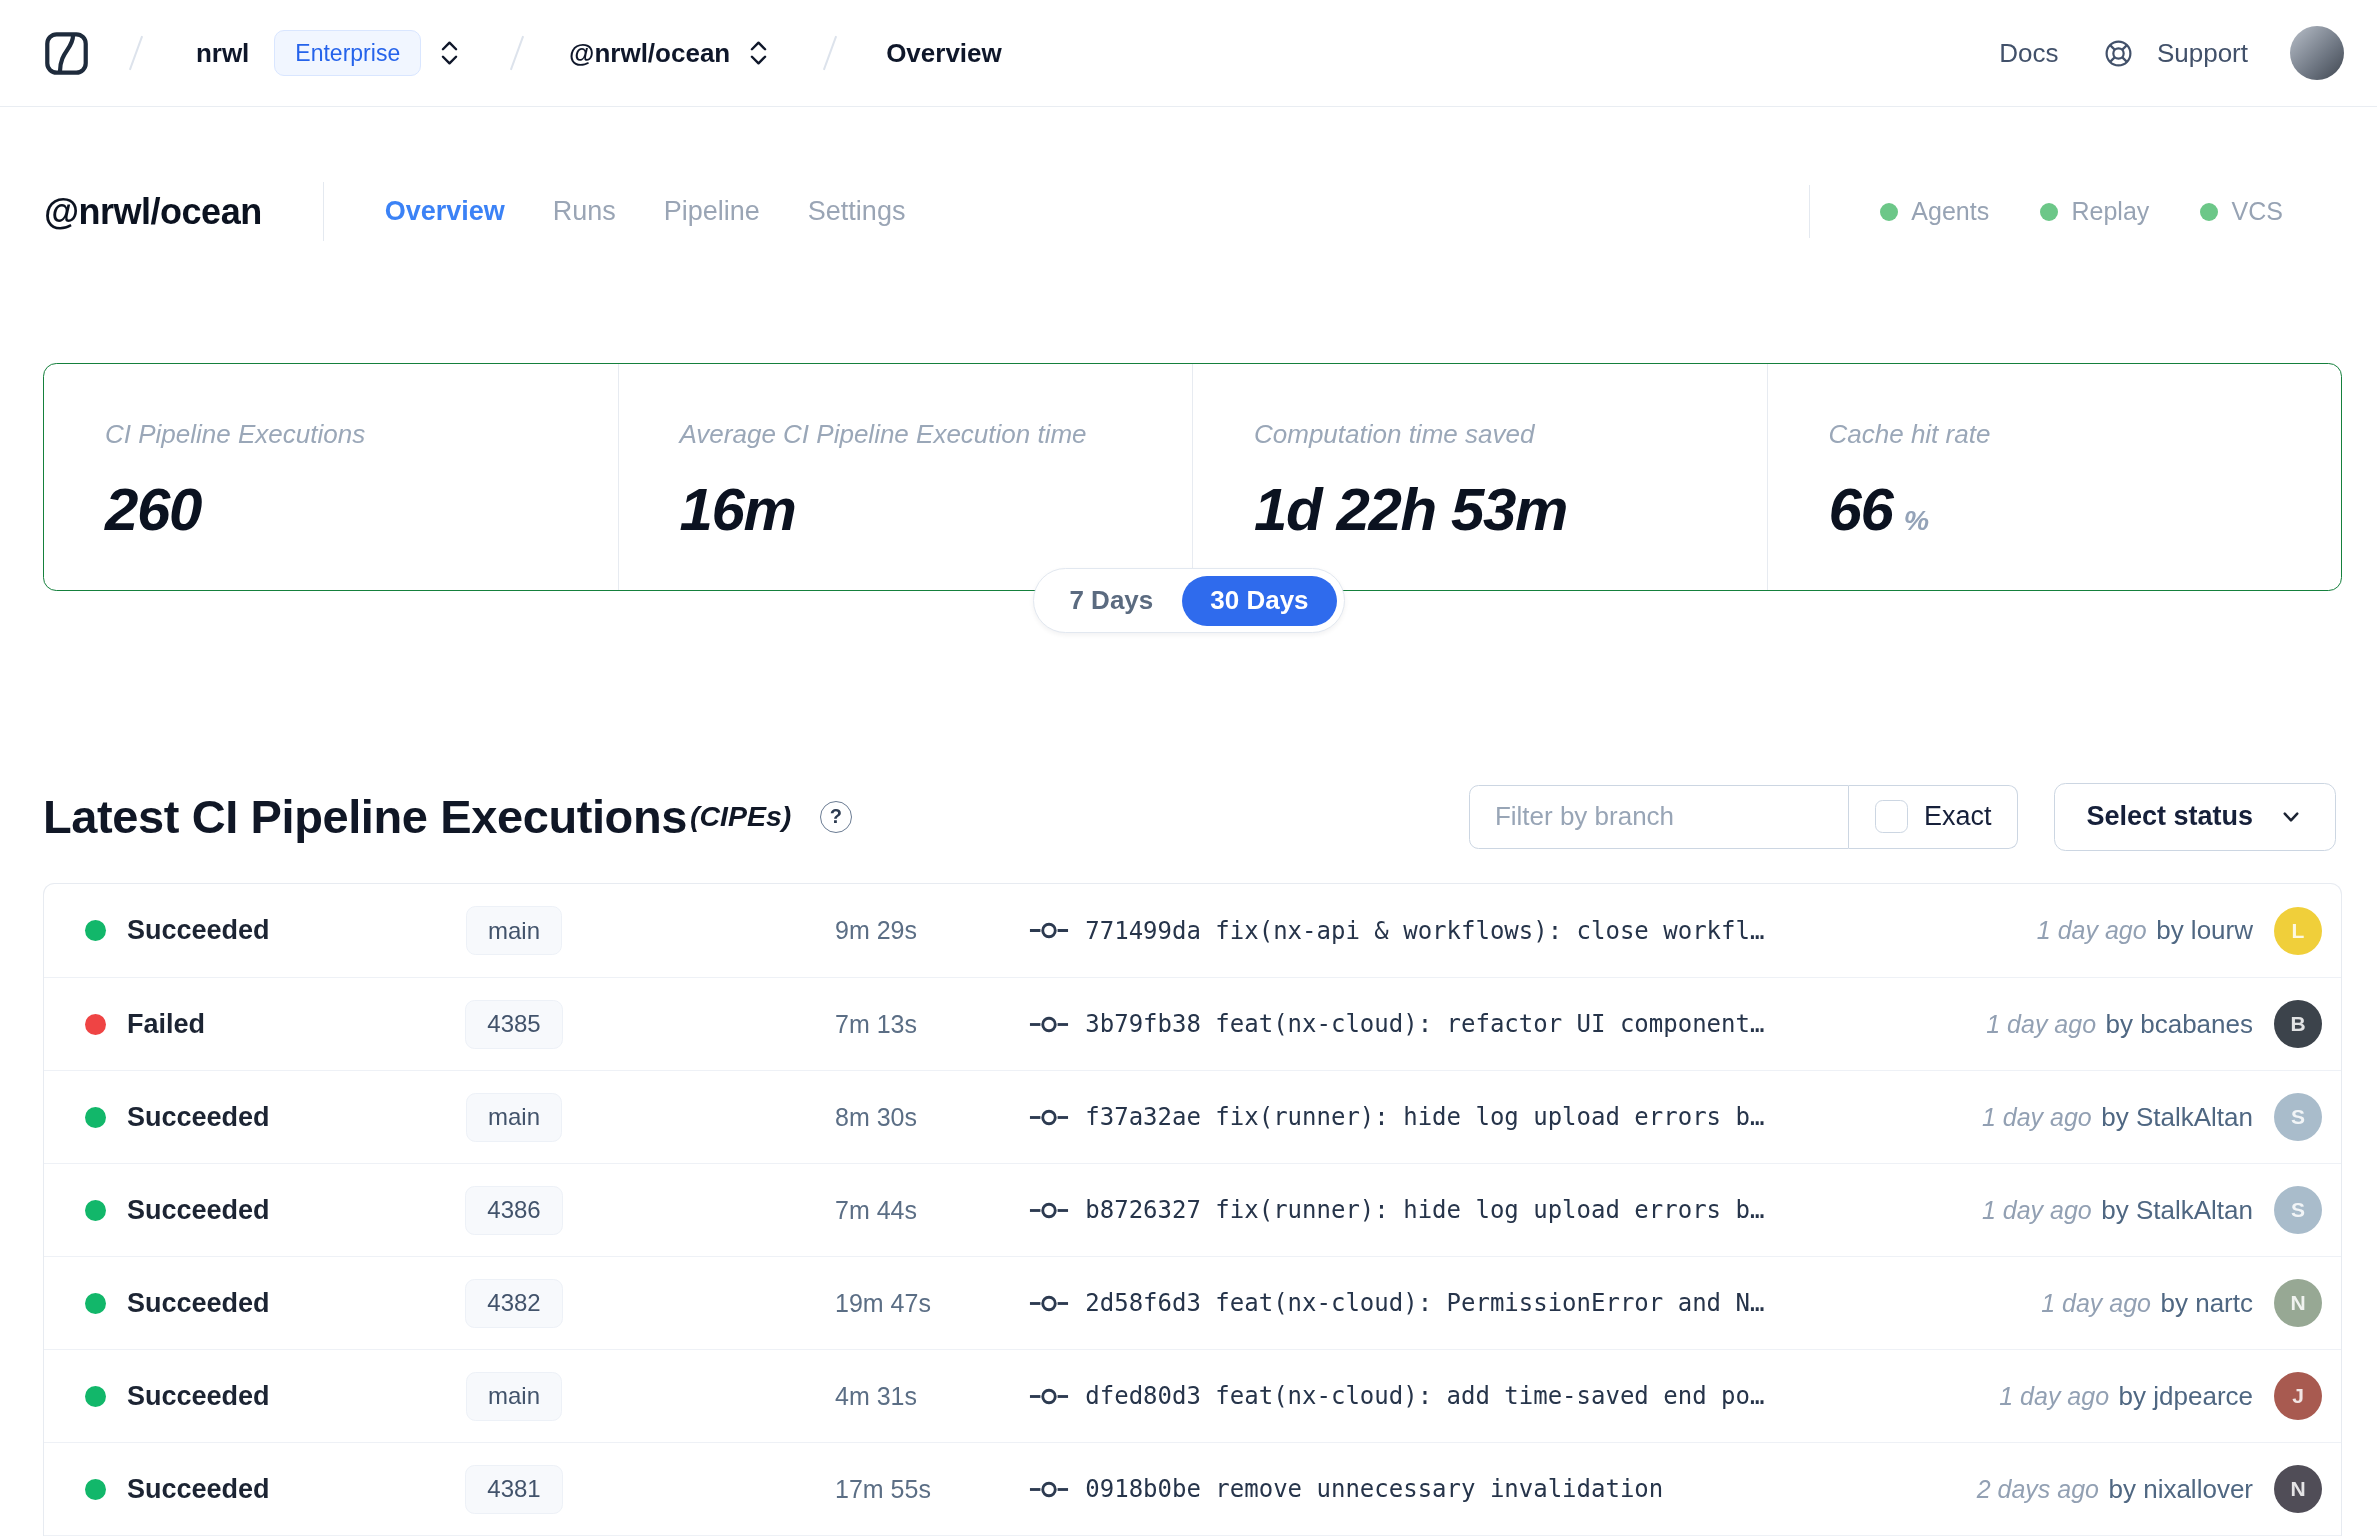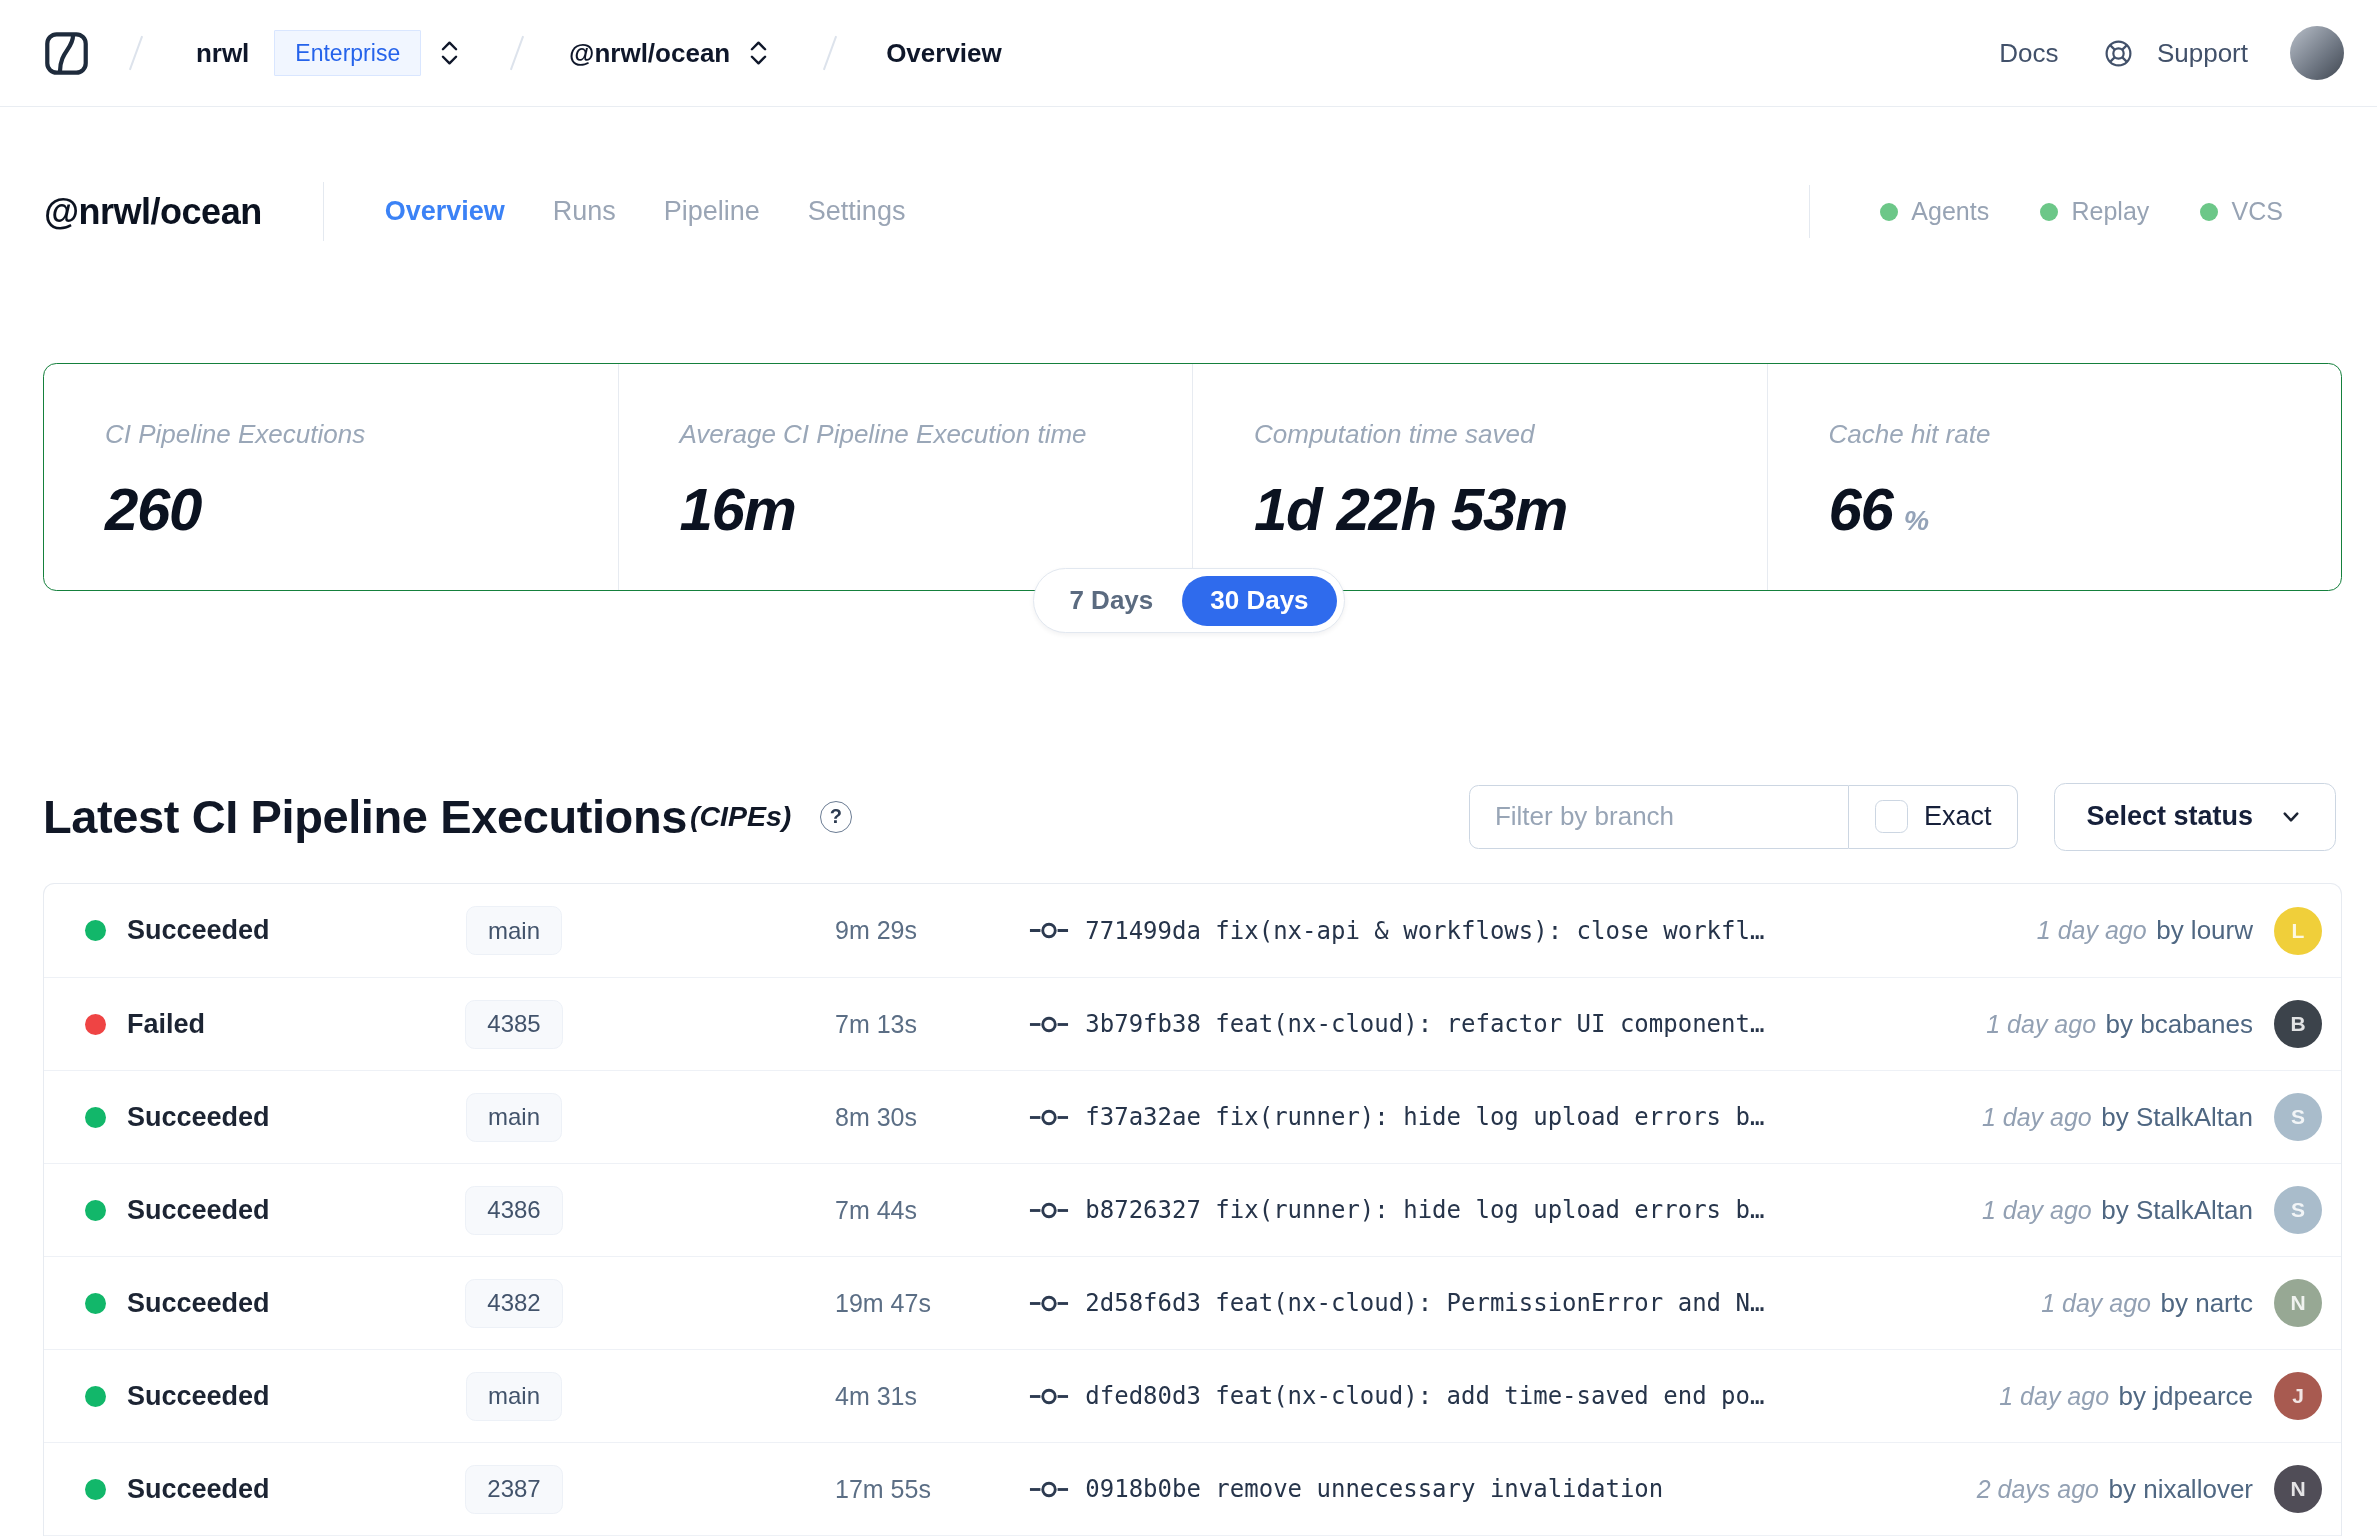--- a/index.html
+++ b/index.html
@@ -9,21 +9,21 @@
   
   .navbar { height:107px; display:flex; align-items:center; padding:0 34px 0 44px;
             border-bottom:1px solid #e9edf2; background:#fff; }
   .slash { width:1.9px; height:36px; background:#dde3ec; transform:rotate(20deg); flex:none; }
   .nav-logo { width:45px; height:45px; flex:none; margin-right:46px; }
   .nav-name { font-size:26px; font-weight:700; color:#0f172a; white-space:nowrap; }
   .nav-slash-1 { margin-right:59px; }
   .nav-slash-2 { margin:0 51px 0 55px; }
   .nav-slash-3 { margin:0 55px 0 59px; }
   .ent-badge { margin-left:25px; font-size:23px; font-weight:500; color:#2563eb;
-               background:#f1f6ff; border:1px solid #d9e6ff; border-radius:1px;
+               background:#f1f6ff; border:1px solid #d9e6ff; border-radius:10px;
                padding:8.6px 20px; }
   .caret-sort { width:23px; height:30px; margin-left:17px; flex:none; cursor:pointer; }
   .nav-spacer { flex:1; }
   .nav-link { font-size:26px; font-weight:500; color:#42516a;margin-left:12px; }
   .nav-docs { margin-right:44px; }
   .support-group { display:flex; align-items:center; gap:11.4px; margin-right:42px; }
   .buoy-icon { width:31px; height:31px; }
   .nav-avatar { width:54px; height:54px; border-radius:50%; flex:none;
                 background:linear-gradient(135deg,#b9c0ca 0%,#6e7682 60%,#3f4650 100%); }
 
@@ -334,21 +334,21 @@
     <span class="row-meta">
       <span class="row-time">1 day ago</span>
       <span class="row-author">by jdpearce</span>
       <span class="row-avatar" style="background: rgb(168, 90, 80);">J</span>
     </span>
   </div>
       <div class="cipe-row">
     <span class="row-dot" style="background: rgb(18, 183, 106);"></span>
     <span class="row-status">Succeeded</span>
     <span class="row-badge-col">
-      <span class="row-badge">2387</span>
+      <span class="row-badge">4381</span>
     </span>
     <span class="row-duration">17m 55s</span>
     <svg class="commit-icon" viewBox="0 0 42 22">
       <line x1="1" y1="11" x2="12" y2="11" stroke="#2c3a50" stroke-width="3"></line>
       <circle cx="21" cy="11" r="6.6" fill="none" stroke="#2c3a50" stroke-width="3"></circle>
       <line x1="30" y1="11" x2="41" y2="11" stroke="#2c3a50" stroke-width="3"></line>
     </svg>
     <span class="row-commit">0918b0be remove unnecessary invalidation</span>
     <span class="row-meta">
       <span class="row-time">2 days ago</span>

